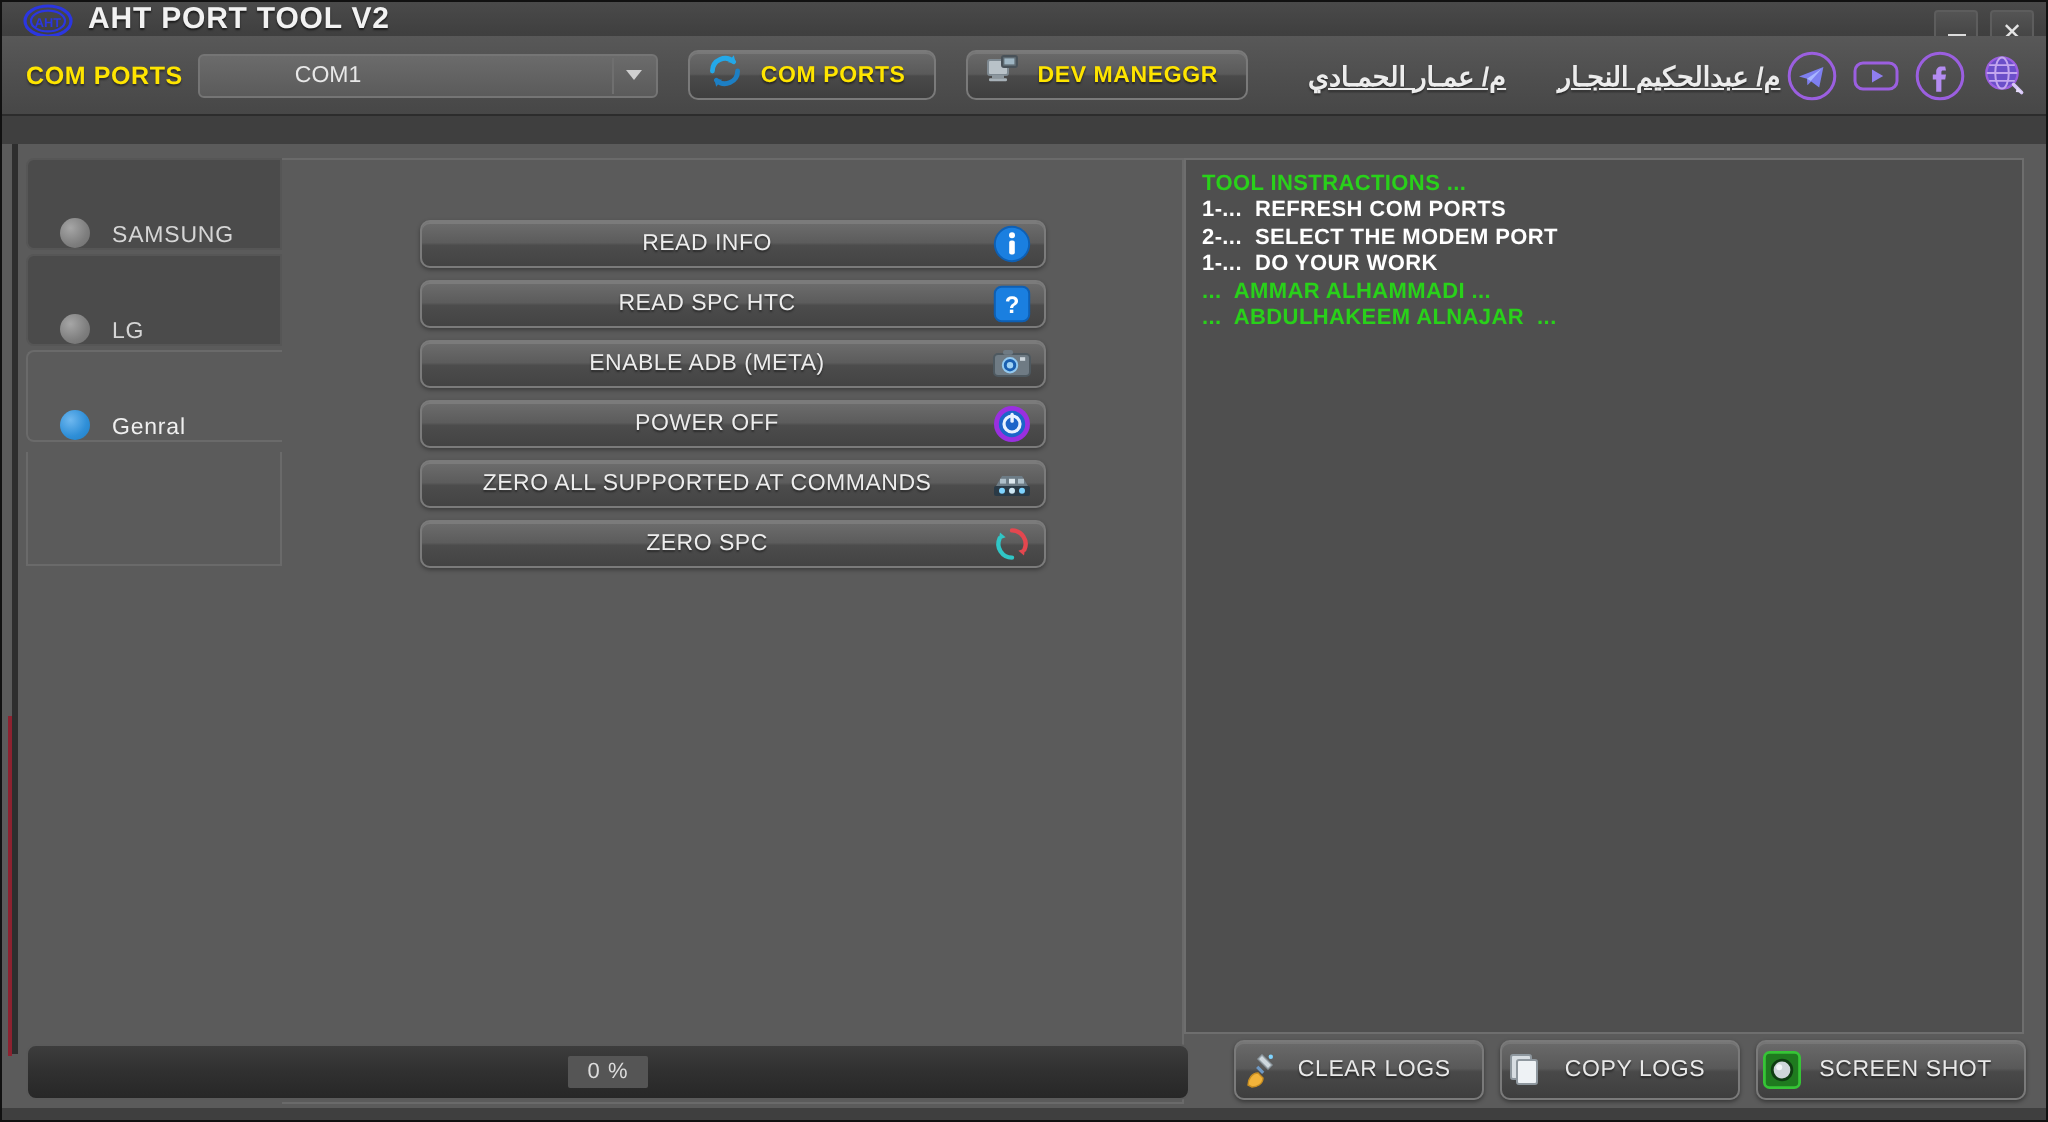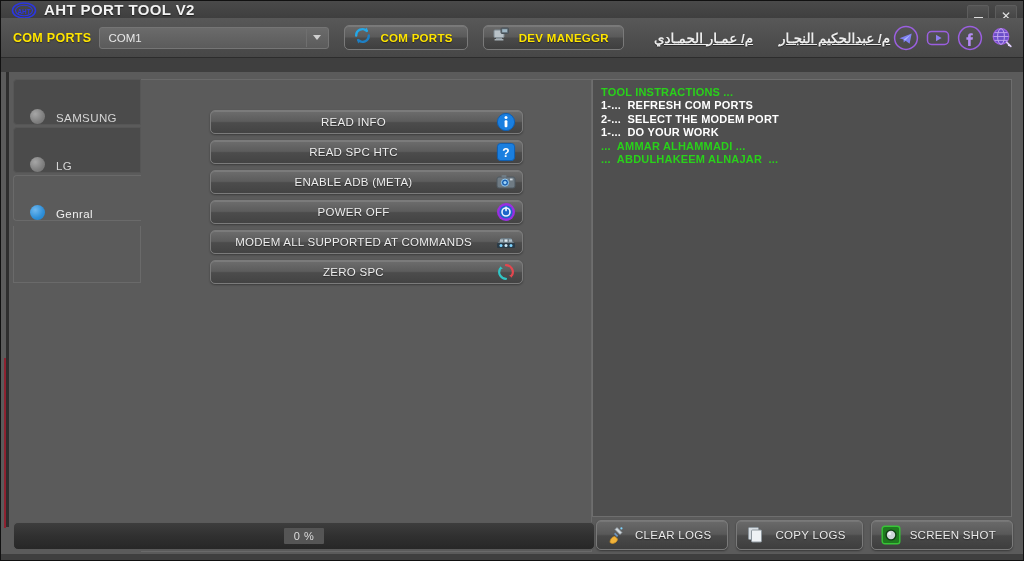--- a/index.html
+++ b/index.html
@@ -59,20 +59,21 @@
     color:#ffe500;font-size:12.5px;font-weight:bold;letter-spacing:.3px;
     margin-left:12px;margin-right:8px;white-space:nowrap;
     text-shadow:0 1px 1px #2b2b2b;
   }
   .combo{
     position:relative;width:230px;height:22px;
     background:linear-gradient(to bottom,#6b6b6b,#5b5b5b);
     border:1px solid #757575;border-radius:3px;
     display:flex;align-items:center;box-sizing:border-box;
     cursor:pointer;
+    padding-left:39px;
   }
   .combo .val{color:#e8e8e8;font-size:11.5px;margin-left:8px;}
   .combo .arrowbox{
     position:absolute;right:1px;top:1px;bottom:1px;width:20px;
     border-left:1px solid #6f6f6f;
     display:flex;align-items:center;justify-content:center;
   }
   .combo .arrowbox i{
     display:block;width:0;height:0;
     border-left:4px solid transparent;border-right:4px solid transparent;
@@ -197,21 +198,21 @@
     cursor:pointer;
   }
   .progtxt{
     color:#dcdcdc;font-size:11px;letter-spacing:.5px;
     background:#555;padding:2px 10px;border-radius:1px;
   }
   .botbtns{
     position:absolute;right:10px;bottom:10px;display:flex;gap:8px;
   }
   .bbtn{
-    height:30px;padding:0 16px 0 9px;
+    height:30px;padding:0 16px 0 2px;
     background:linear-gradient(to bottom,#6a6a6a 0%,#595959 47%,#494949 53%,#3e3e3e 100%);
     border:1px solid #7a7a7a;border-radius:5px;
     display:flex;align-items:center;gap:9px;
     box-sizing:border-box;cursor:pointer;
     box-shadow:inset 0 1px 0 rgba(255,255,255,.09), 0 1px 2px rgba(0,0,0,.4);
   }
   .bbtn .t{color:#e9e9e9;font-size:11.5px;letter-spacing:.3px;
     text-shadow:0 1px 1px #262626;white-space:nowrap;}
   .bbtn .ic{width:20px;height:20px;display:block;flex:none;}
 
@@ -381,21 +382,21 @@
               <circle cx="10" cy="10" r="9" fill="#9a2fe0"></circle>
               <circle cx="10" cy="10" r="6.6" fill="#1c64c9"></circle>
               <circle cx="10" cy="10" r="4" fill="none" stroke="#e8f2ff" stroke-width="1.6"></circle>
               <rect x="9.2" y="4.4" width="1.7" height="5" rx=".8" fill="#e8f2ff"></rect>
             </svg>
           </span>
         </div>
 
 
         <div class="abtn">
-          <span class="t">MODEM ALL  SUPPORTED AT COMMANDS</span>
+          <span class="t">ZERO ALL  SUPPORTED AT COMMANDS</span>
           <span class="ic">
             <svg width="20" height="20" viewBox="0 0 20 20">
               <rect x="1" y="11" width="18" height="5" rx="1" fill="#2a3a46"></rect>
               <path d="M2 11l3-5h10l3 5z" fill="#6d7c86"></path>
               <circle cx="5" cy="13.4" r="1.5" fill="#7fd4ff"></circle>
               <circle cx="10" cy="13.4" r="1.5" fill="#cfe8f5"></circle>
               <circle cx="15" cy="13.4" r="1.5" fill="#7fd4ff"></circle>
               <rect x="4" y="7.4" width="3" height="2.4" fill="#aebfc9"></rect>
               <rect x="8.5" y="7.4" width="3" height="2.4" fill="#dde8ee"></rect>
               <rect x="13" y="7.4" width="3" height="2.4" fill="#aebfc9"></rect>

